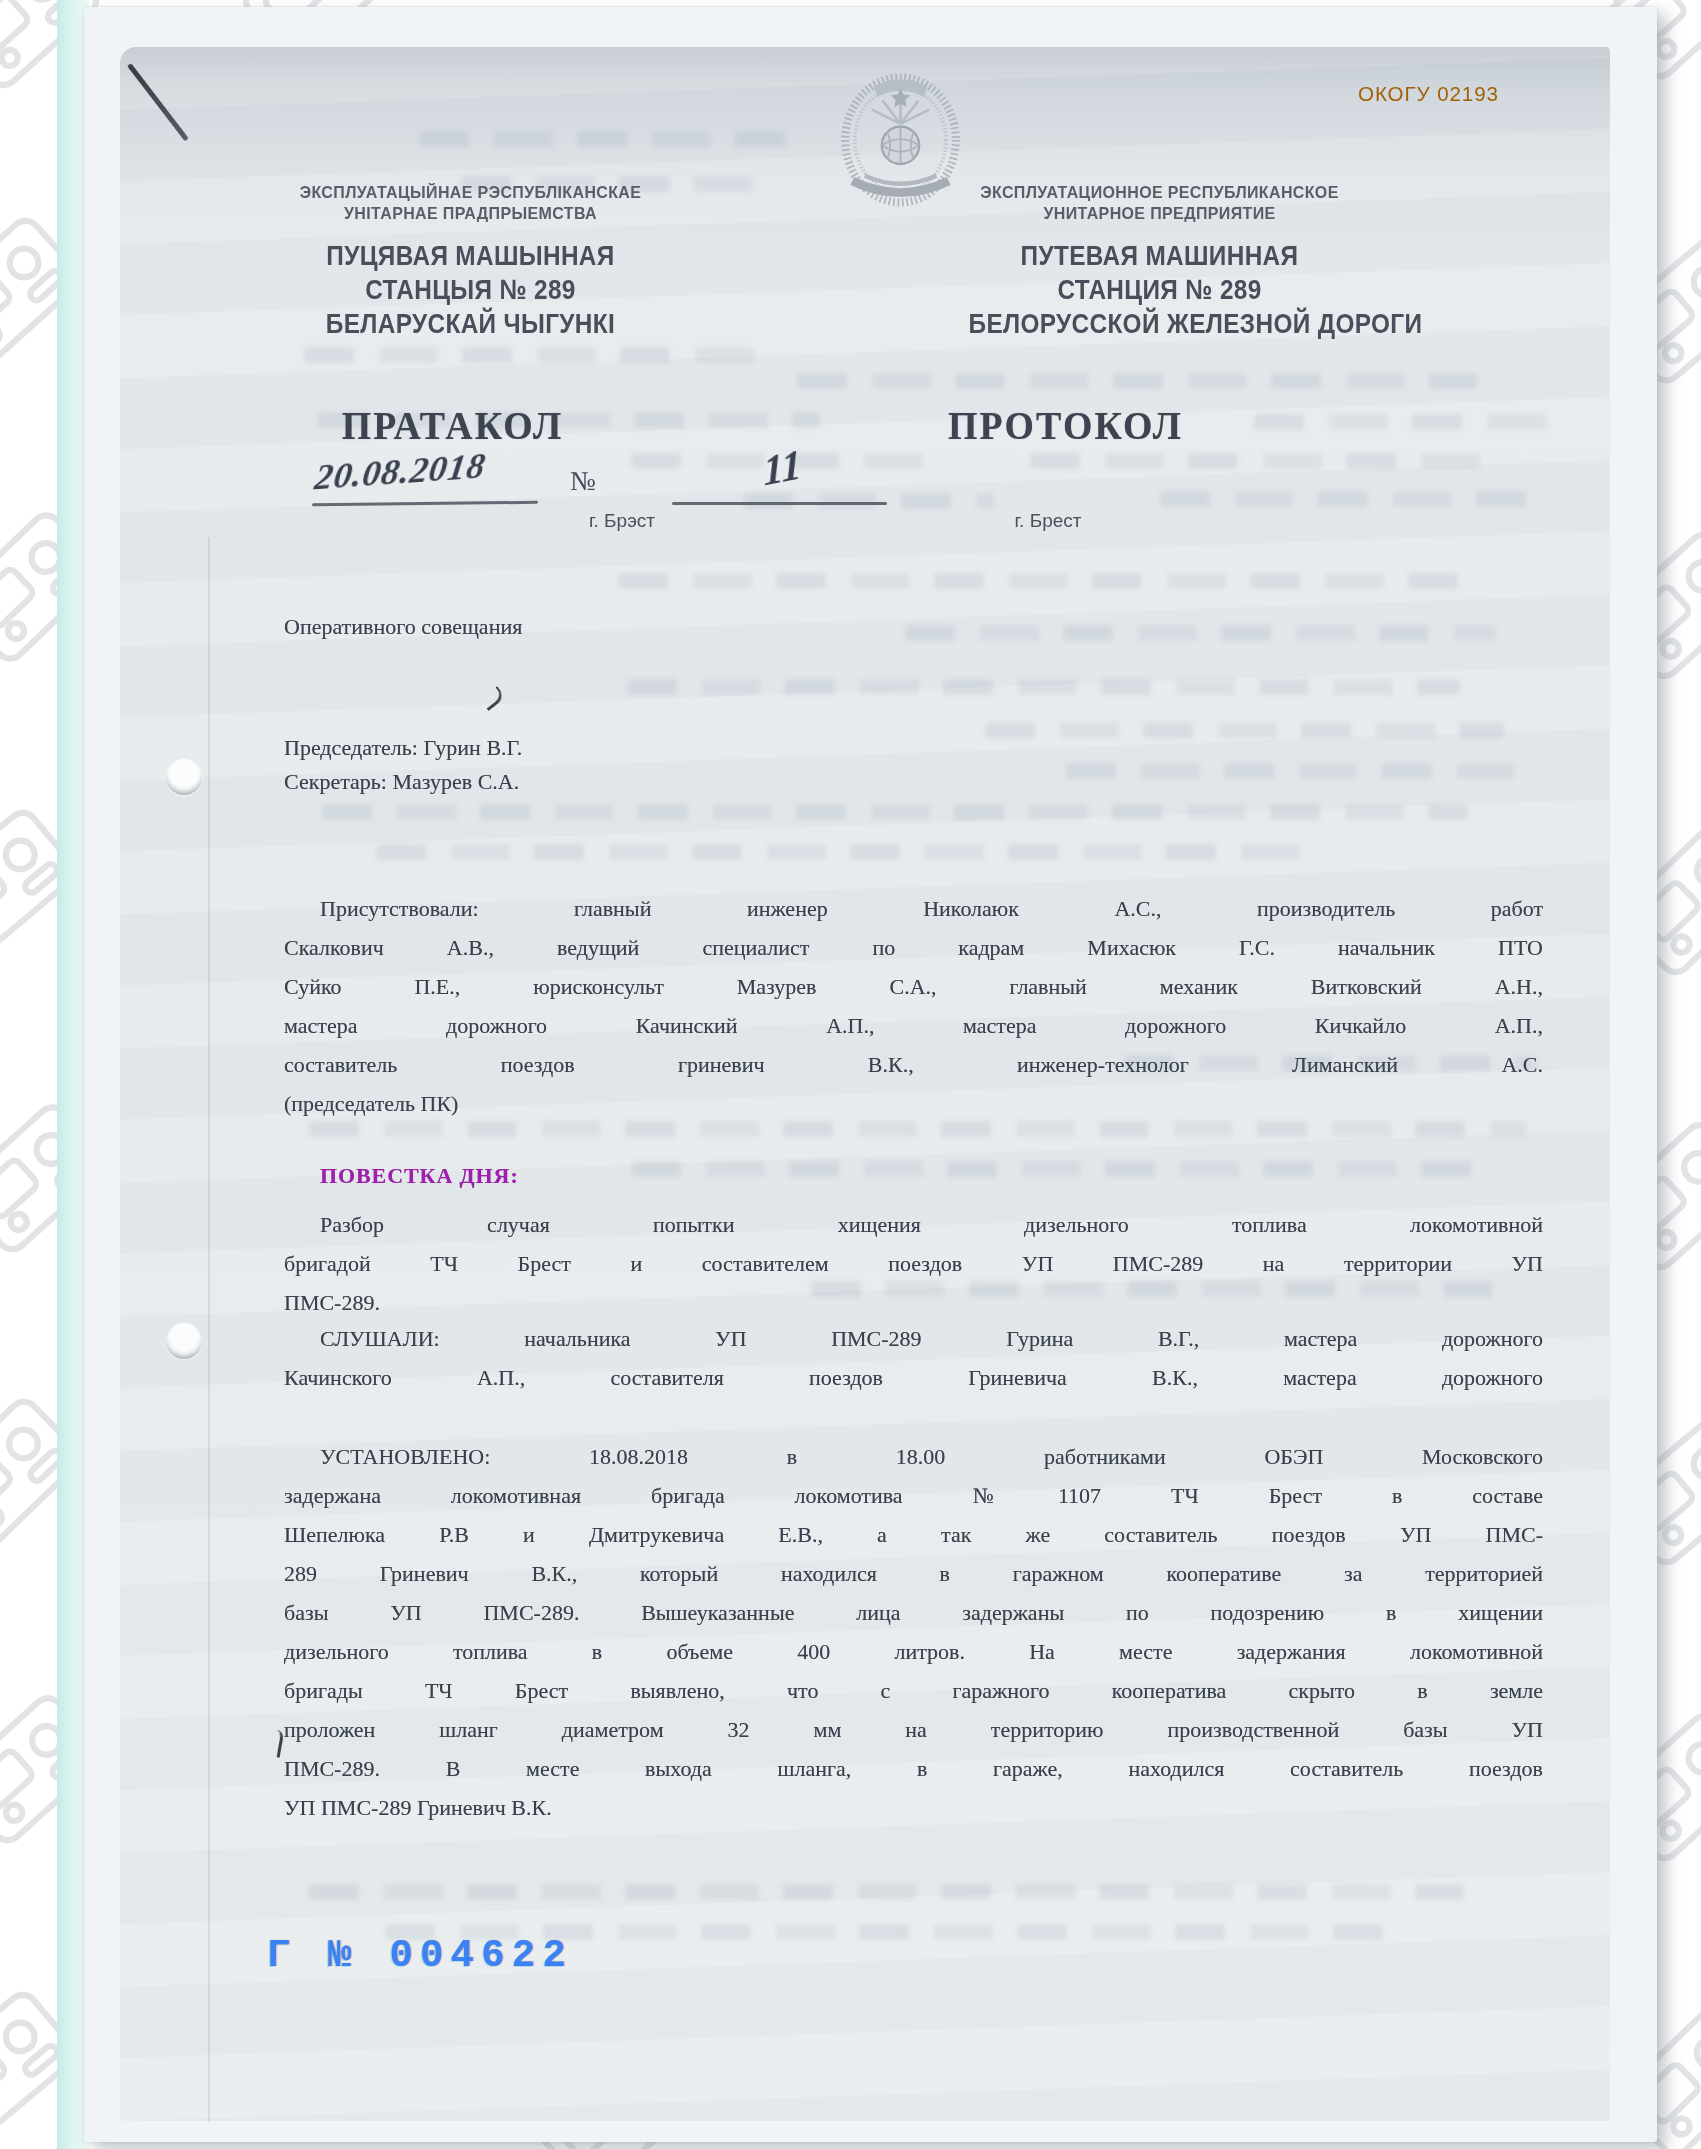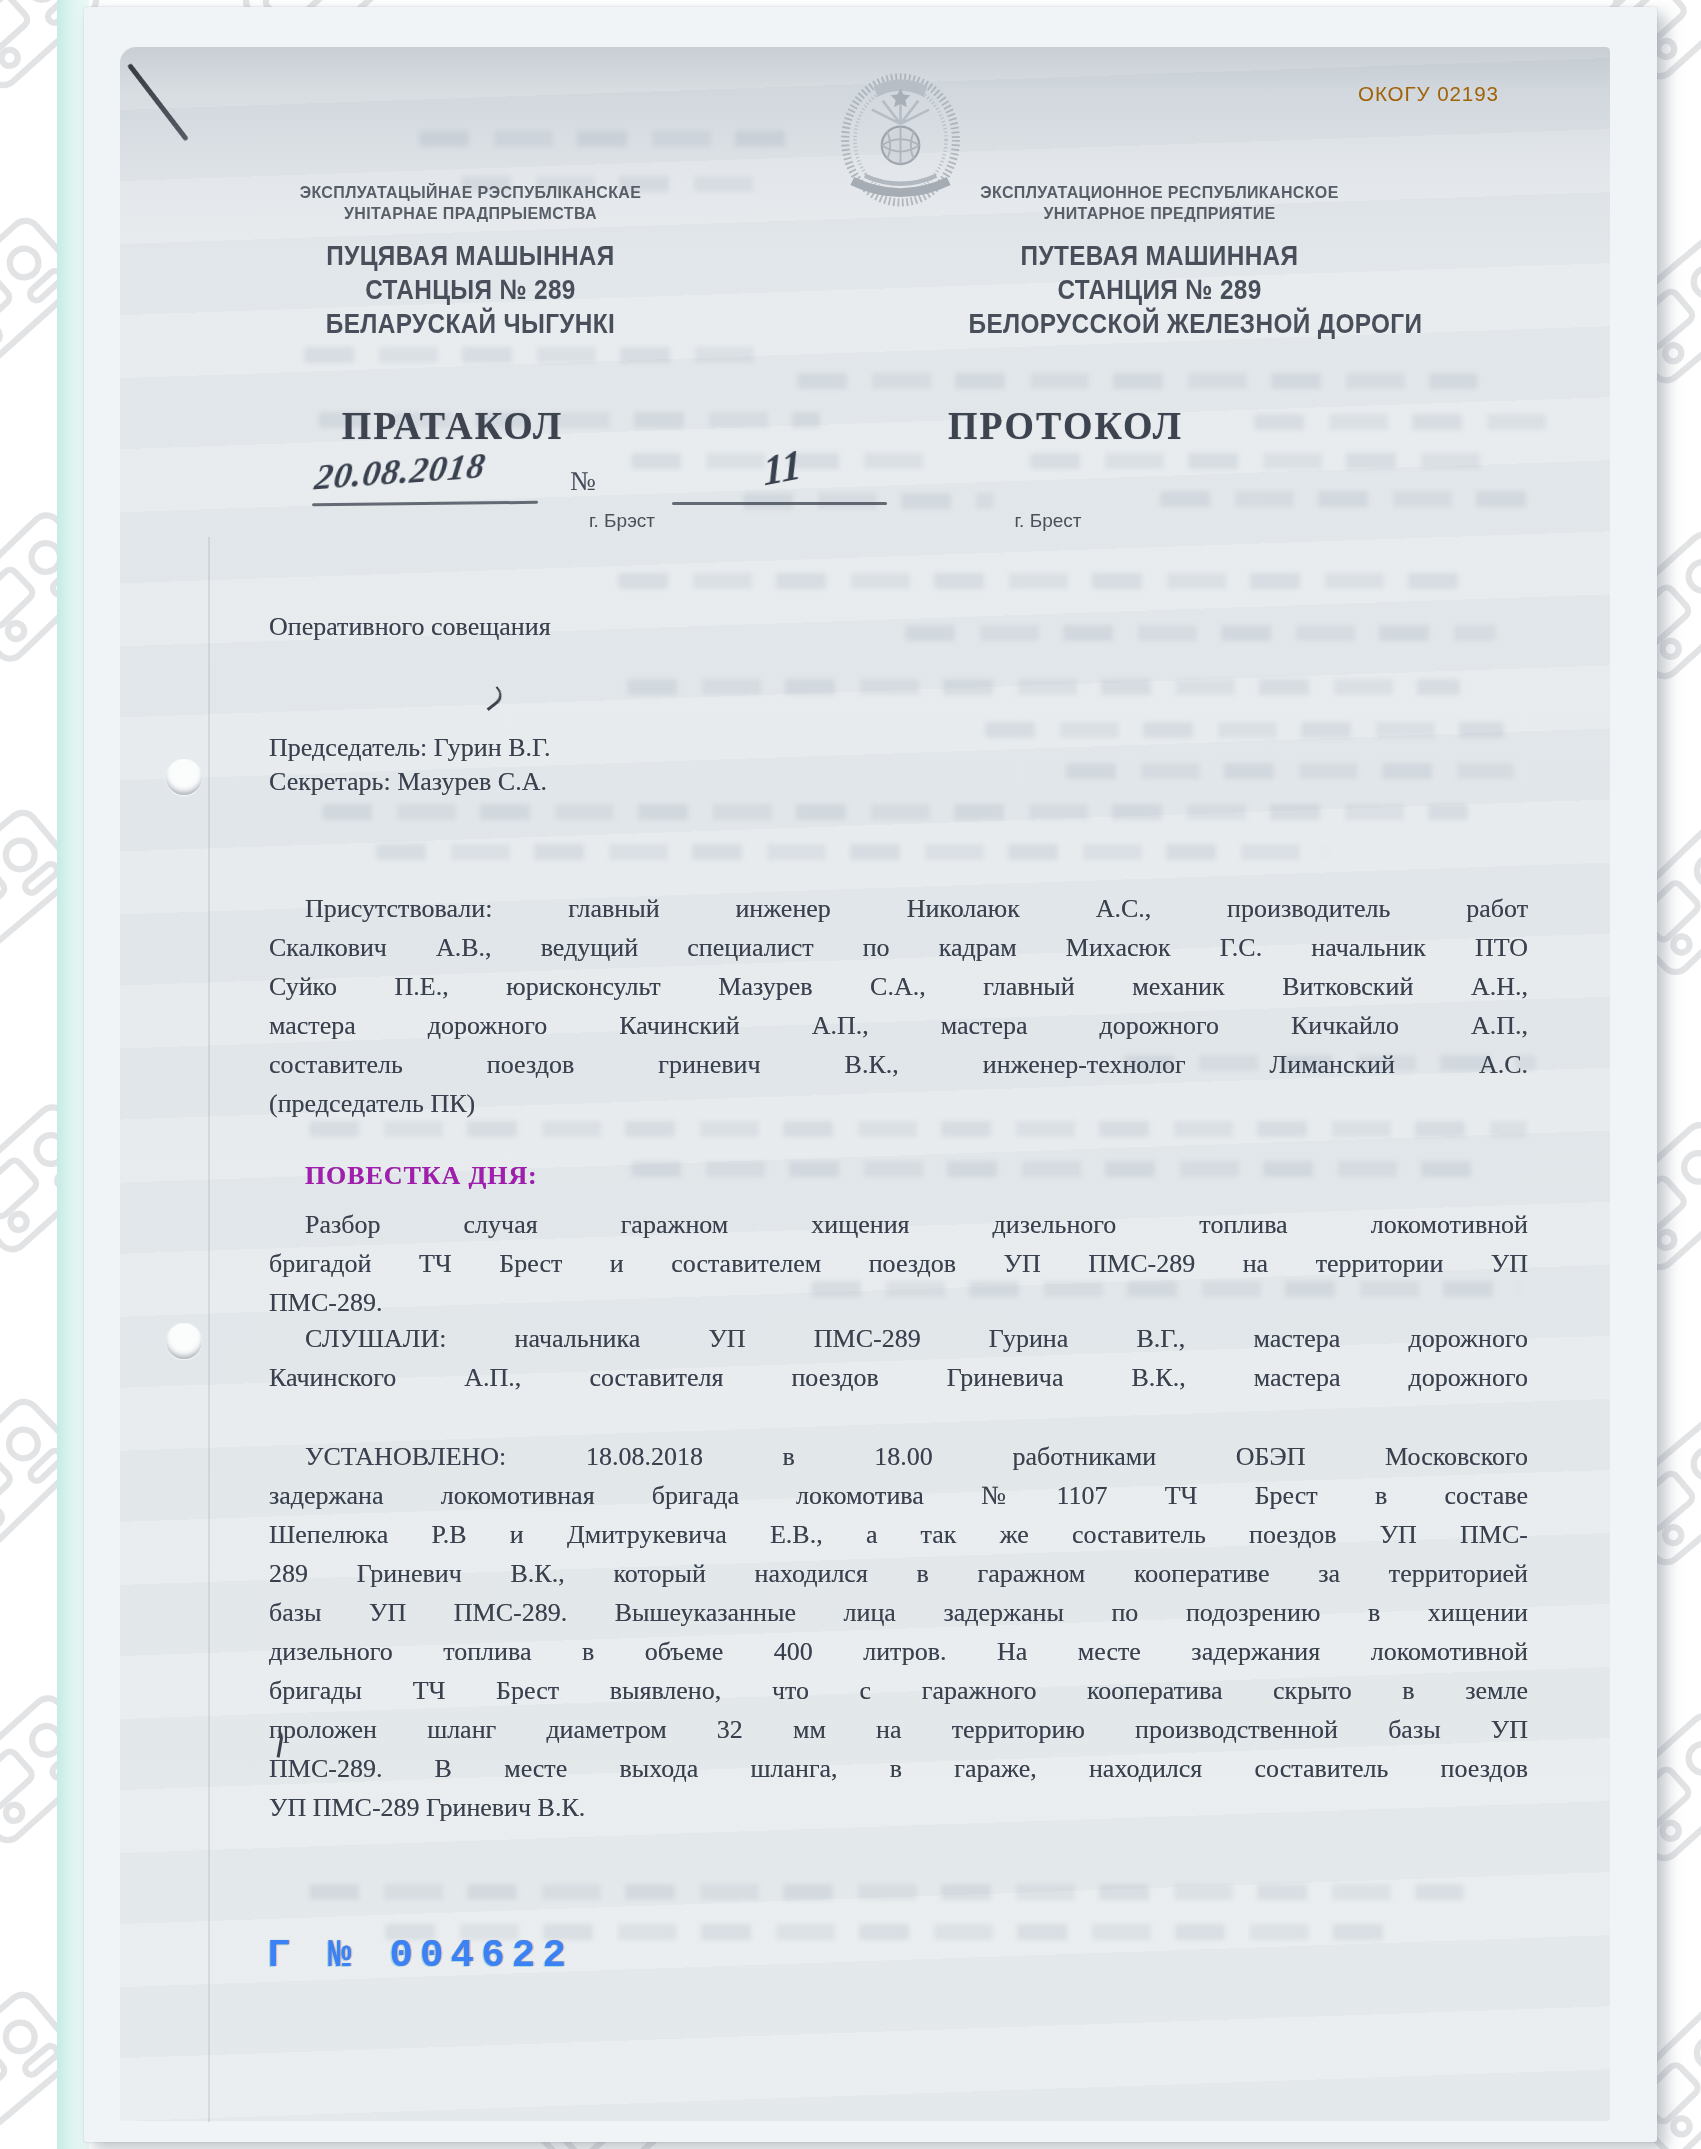--- a/index.html
+++ b/index.html
@@ -50,21 +50,21 @@
   .script{font-style:italic;font-weight:600;color:#39414f;filter:blur(0.4px);}
   .date-script{left:315px;top:450px;font-size:36px;letter-spacing:0.9px;transform:rotate(-4deg) skewX(-12deg);}
   .num-sign{left:570px;top:466px;font-size:27px;color:#454c59;}
   .num-script{left:763px;top:444px;font-size:41px;font-weight:700;transform:rotate(-11deg) skewX(-8deg);}
   .hr-line{position:absolute;height:2.7px;background:#3f4652;opacity:.78;z-index:5;border-radius:1.8px;}
   .hr1{left:312px;top:502px;width:226px;transform:rotate(-.6deg);}
   .hr2{left:672px;top:502px;width:215px;}
   .city{top:510px;width:170px;text-align:center;font-size:19px;color:#4a5059;}
   .city-left{left:537px;} .city-right{left:963px;}
 
-  .bodyblock{left:269px;width:1259px;font-size:26px;line-height:39px;color:#3a414e;
+  .bodyblock{left:284px;width:1259px;font-size:22px;line-height:39px;color:#3a414e;
      text-shadow:0 0 0.5px rgba(58,65,78,.5);}
   .bodyblock div{height:39px;overflow:hidden;}
   .jl{text-align:justify;}
   .jl::after{content:"";display:inline-block;width:100%;height:0;}
   .ind{text-indent:36px;}
   .tight div{height:34px;line-height:34px;}
   .agenda-h{letter-spacing:0.9px;font-weight:600;color:#a21caf;}
   .form-no{left:267px;top:1934px;font-family:"Liberation Mono",monospace;font-size:39px;
      font-weight:700;letter-spacing:7.2px;color:#3b82f6;
      text-shadow:1.3px -0.4px 0 rgba(192,82,92,.28),-1.3px 1.3px 0 rgba(80,190,210,.35),0 0 0.9px rgba(90,100,110,.55);}
@@ -206,21 +206,21 @@
     <div class="jl">мастера дорожного Качинский А.П., мастера дорожного  Кичкайло А.П.,</div>
     <div class="jl">составитель поездов гриневич В.К., инженер-технолог Лиманский А.С.</div>
     <div>(председатель ПК)</div>
   </div>
 
   <div class="txt bodyblock" style="top:1156px">
     <div class="ind agenda-h">ПОВЕСТКА ДНЯ:</div>
   </div>
 
   <div class="txt bodyblock" style="top:1205px">
-    <div class="jl ind">Разбор случая гаражном хищения дизельного топлива локомотивной</div>
+    <div class="jl ind">Разбор случая попытки хищения дизельного топлива локомотивной</div>
     <div class="jl">бригадой ТЧ Брест и составителем поездов УП ПМС-289 на территории УП</div>
     <div>ПМС-289.</div>
   </div>
 
   <div class="txt bodyblock" style="top:1319px">
     <div class="jl ind">СЛУШАЛИ: начальника УП ПМС-289 Гурина В.Г., мастера дорожного</div>
     <div class="jl">Качинского А.П., составителя поездов Гриневича В.К., мастера дорожного</div>
   </div>
 
   <div class="txt bodyblock" style="top:1437px">

